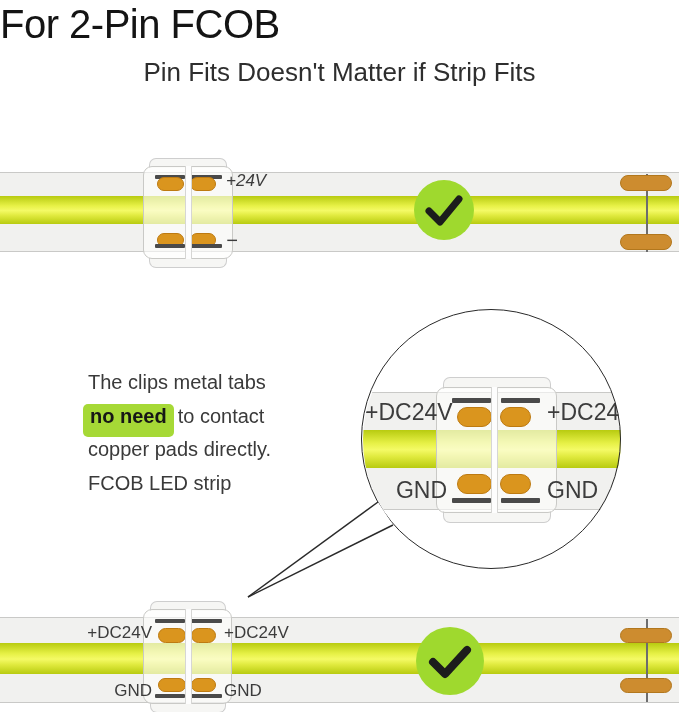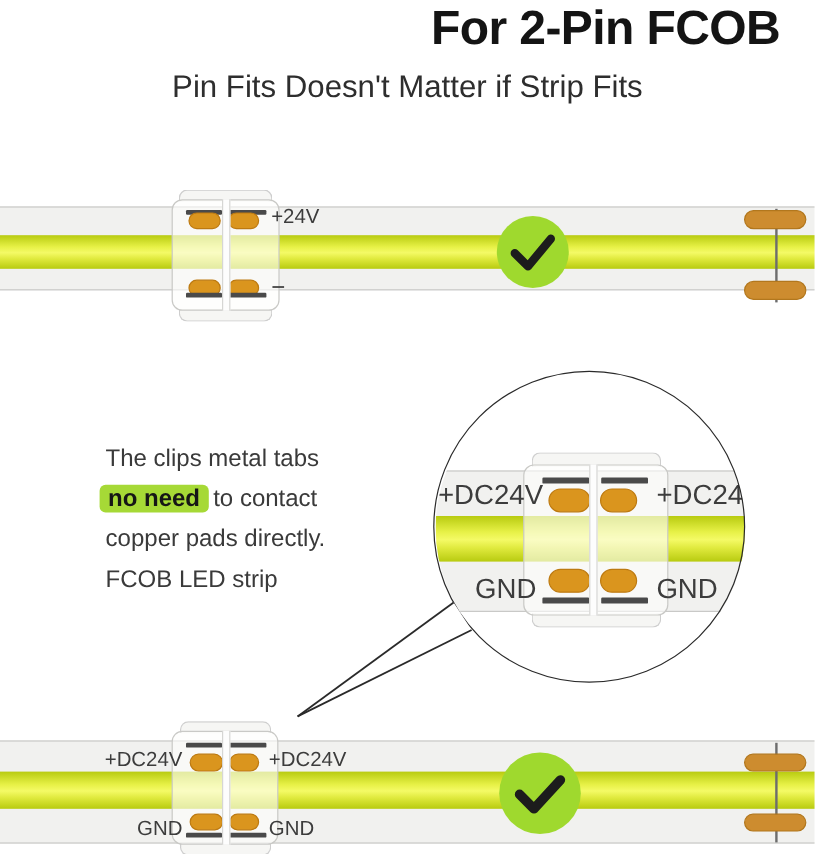--- a/index.html
+++ b/index.html
@@ -2,34 +2,34 @@
 <html style="--accent-green: #9fd92e; --highlight-green: #a6d936; --strip-gray: #f1f1ef; --strip-border: #c9c9c7; --glow-bright: #f4fa66; --glow-edge: #b8cb10; --copper: #cd8c2f; --copper-border: #b2771d; --pad-orange: #da951e; --pad-border: #bd7a11; --metal-bar: #4a4a4a;"><head>
 <meta charset="utf-8">
 <style>
   html,body{margin:0;padding:0;background:#fff;}
   .canvas{
     position:relative;width:679px;height:712px;background:#fff;overflow:hidden;
     font-family:"Liberation Sans", sans-serif;
   }
   
   .title{
-    position:absolute;left:0;top:2px;width:650px;text-align:right;
-    font-size:40px;font-weight:bold;letter-spacing:-0.5px;color:#141414;
+    position:absolute;left:0;top:2px;width:650px;text-align:left;
+    font-size:40px;font-weight:normal;letter-spacing:-0.5px;color:#141414;
   }
   .subtitle{
     position:absolute;left:0;top:57px;width:679px;text-align:center;
     font-size:26px;font-weight:400;color:#2e2e2e;
   }
   
   .strip{
     position:absolute;left:0;width:679px;background:var(--strip-gray);
     border-top:1px solid var(--strip-border);border-bottom:1px solid var(--strip-border);
     box-sizing:border-box;
   }
-  .strip-top{top:172px;height:70px;}
+  .strip-top{top:172px;height:80px;font-style:italic;}
   .strip-bottom{top:617px;height:86px;}
   .glow{
     position:absolute;left:0;width:679px;
     background:linear-gradient(to bottom,var(--glow-edge) 0%,#e7f147 35%,var(--glow-bright) 52%,#e0ea3e 70%,var(--glow-edge) 100%);
   }
   .glow-top{top:23px;height:28px;}
   .glow-bottom{top:25px;height:31px;}
   
   .end-pad{
     position:absolute;left:620px;width:52px;height:16px;border-radius:9px;
@@ -62,21 +62,21 @@
   
   .check-badge{position:absolute;border-radius:50%;background:var(--accent-green);}
   .check-badge svg{display:block;}
   
   .note{
     position:absolute;left:88px;top:366px;width:300px;
     font-size:20px;line-height:33.5px;color:#3a3a3a;
   }
   .hl{
     background:var(--highlight-green);font-weight:bold;color:#161616;
-    padding:1px 7px 0 7px;border-radius:5px;margin-left:-5px;
+    padding:1px 7px 10px 7px;border-radius:5px;margin-left:-5px;
   }
   .after-hl{margin-left:4px;}
   
   .mag-clip{
     position:absolute;left:363px;top:311px;width:258px;height:258px;
     border-radius:50%;overflow:hidden;background:#fff;
   }
   .mag-ring{
     position:absolute;left:361px;top:309px;width:258px;height:258px;
     border:1.6px solid #2a2a2a;border-radius:50%;pointer-events:none;background:transparent;

